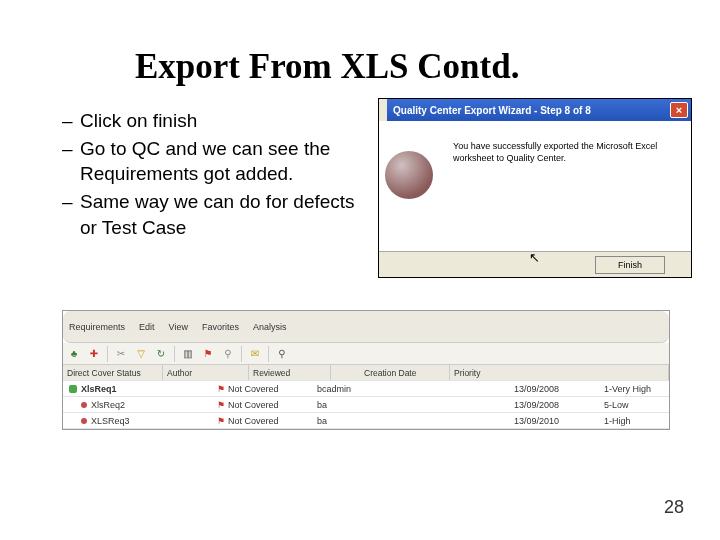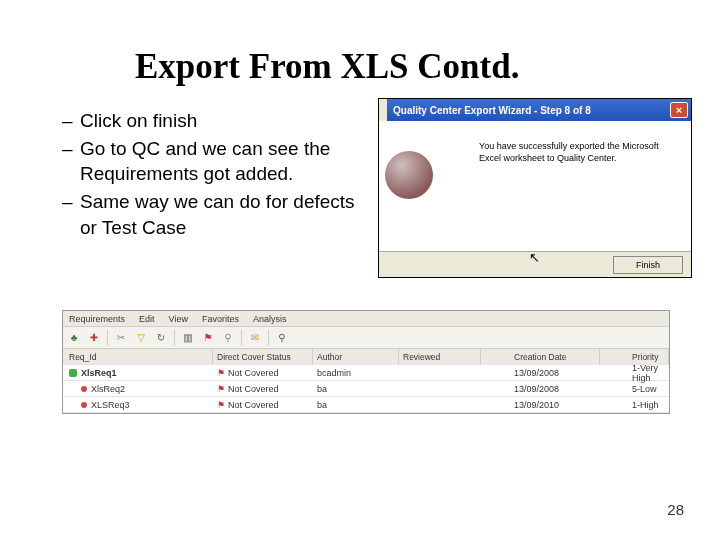--- a/index.html
+++ b/index.html
@@ -81,21 +81,20 @@
     font-size: 8px;
     letter-spacing: 0.5px;
     color: #444;
     background: #ece9d8;
   }
   .dialog-body {
     height: 130px;
     background: #fff;
     display: flex;
     position: relative;
-    gap: 26px;
   }
   .dialog-illus {
     width: 60px;
     height: 54px;
     margin: 24px 0 0 6px;
     position: relative;
   }
   .disc {
     width: 48px; height: 48px;
     border-radius: 50%;
@@ -116,21 +115,21 @@
     left: 150px;
     font-size: 13px;
     color: #000;
   }
   .dialog-footer {
     height: 26px;
     border-top: 1px solid #aaa;
     display: flex;
     justify-content: flex-end;
     align-items: center;
-    padding-right: 8px;
+    padding-right: 26px;
     background: #ece9d8;
   }
   .finish-btn {
     width: 70px;
     height: 18px;
     font-size: 9px;
     background: #ece9d8;
     border: 1px solid #888;
     display: flex;
     align-items: center;
@@ -140,27 +139,28 @@
     position: absolute;
     top: 310px;
     left: 62px;
     width: 608px;
     border: 1px solid #999;
     font-size: 9px;
     color: #333;
     background: #fff;
   }
   .qc-menu {
-    height: 16px;
+    height: 32px;
     background: #ece9e1;
     display: flex;
     align-items: center;
     gap: 14px;
     padding-left: 6px;
     border-bottom: 1px solid #ccc;
+    border-radius: 8px;
   }
   .qc-toolbar {
     height: 22px;
     background: #f3f2ec;
     display: flex;
     align-items: center;
     gap: 6px;
     padding-left: 4px;
     border-bottom: 1px solid #ccc;
   }
@@ -184,34 +184,34 @@
   }
   .grid-head {
     background: #ece9e1;
     font-size: 8.5px;
   }
   .c1 { width: 150px; padding-left: 6px; display:flex; align-items:center; gap:4px;}
   .c2 { width: 100px; padding-left: 4px; display:flex; align-items:center; gap:3px;}
   .c3 { width: 86px; padding-left: 4px;}
   .c4 { width: 82px; padding-left: 4px; text-align: right;}
   .c5 { width: 90px; padding-left: 4px; margin-left: 29px;}
-  .c6 { flex:1; padding-left: 4px; margin-left: 28px;}
+  .c6 { flex:1; padding-left: 4px;}
   .grid-head > div { border-right: 1px solid #ccc; height:100%; display:flex; align-items:center;}
   .row-ico {
     width: 8px; height: 8px;
     border-radius: 2px;
   }
   .ico-folder { background: #4aa84a; }
   .ico-item { background: #c94a4a; width:6px; height:6px; border-radius:50%;}
   .flag-red { color:#c33; font-size:9px;}
   .page-num {
     position: absolute;
     bottom: 22px;
     right: 36px;
-    font-size: 15px;
+    font-size: 18px;
     color: #333;
   }
 </style>
 </head>
 <body>
 
 <h1 class="slide-title">Export From XLS Contd.</h1>
 
 <div class="bullets">
   <div class="bullet">
@@ -263,23 +263,20 @@
     <span class="tb-sep"></span>
     <span class="tb-ico" style="color:#555">▥</span>
     <span class="tb-ico" style="color:#c33">⚑</span>
     <span class="tb-ico" style="color:#888">⚲</span>
     <span class="tb-sep"></span>
     <span class="tb-ico" style="color:#c9a227">✉</span>
     <span class="tb-sep"></span>
     <span class="tb-ico" style="color:#555">⚲</span>
   </div>
   <div class="grid-head">
-    <div class="c1">
-        <span>Req_Id</span>
-      </div>
     <div class="c2">
         <span>Direct Cover Status</span>
       </div>
     <div class="c3">
         <span>Author</span>
       </div>
     <div class="c4">
         <span>Reviewed</span>
       </div>
     <div class="c5">

